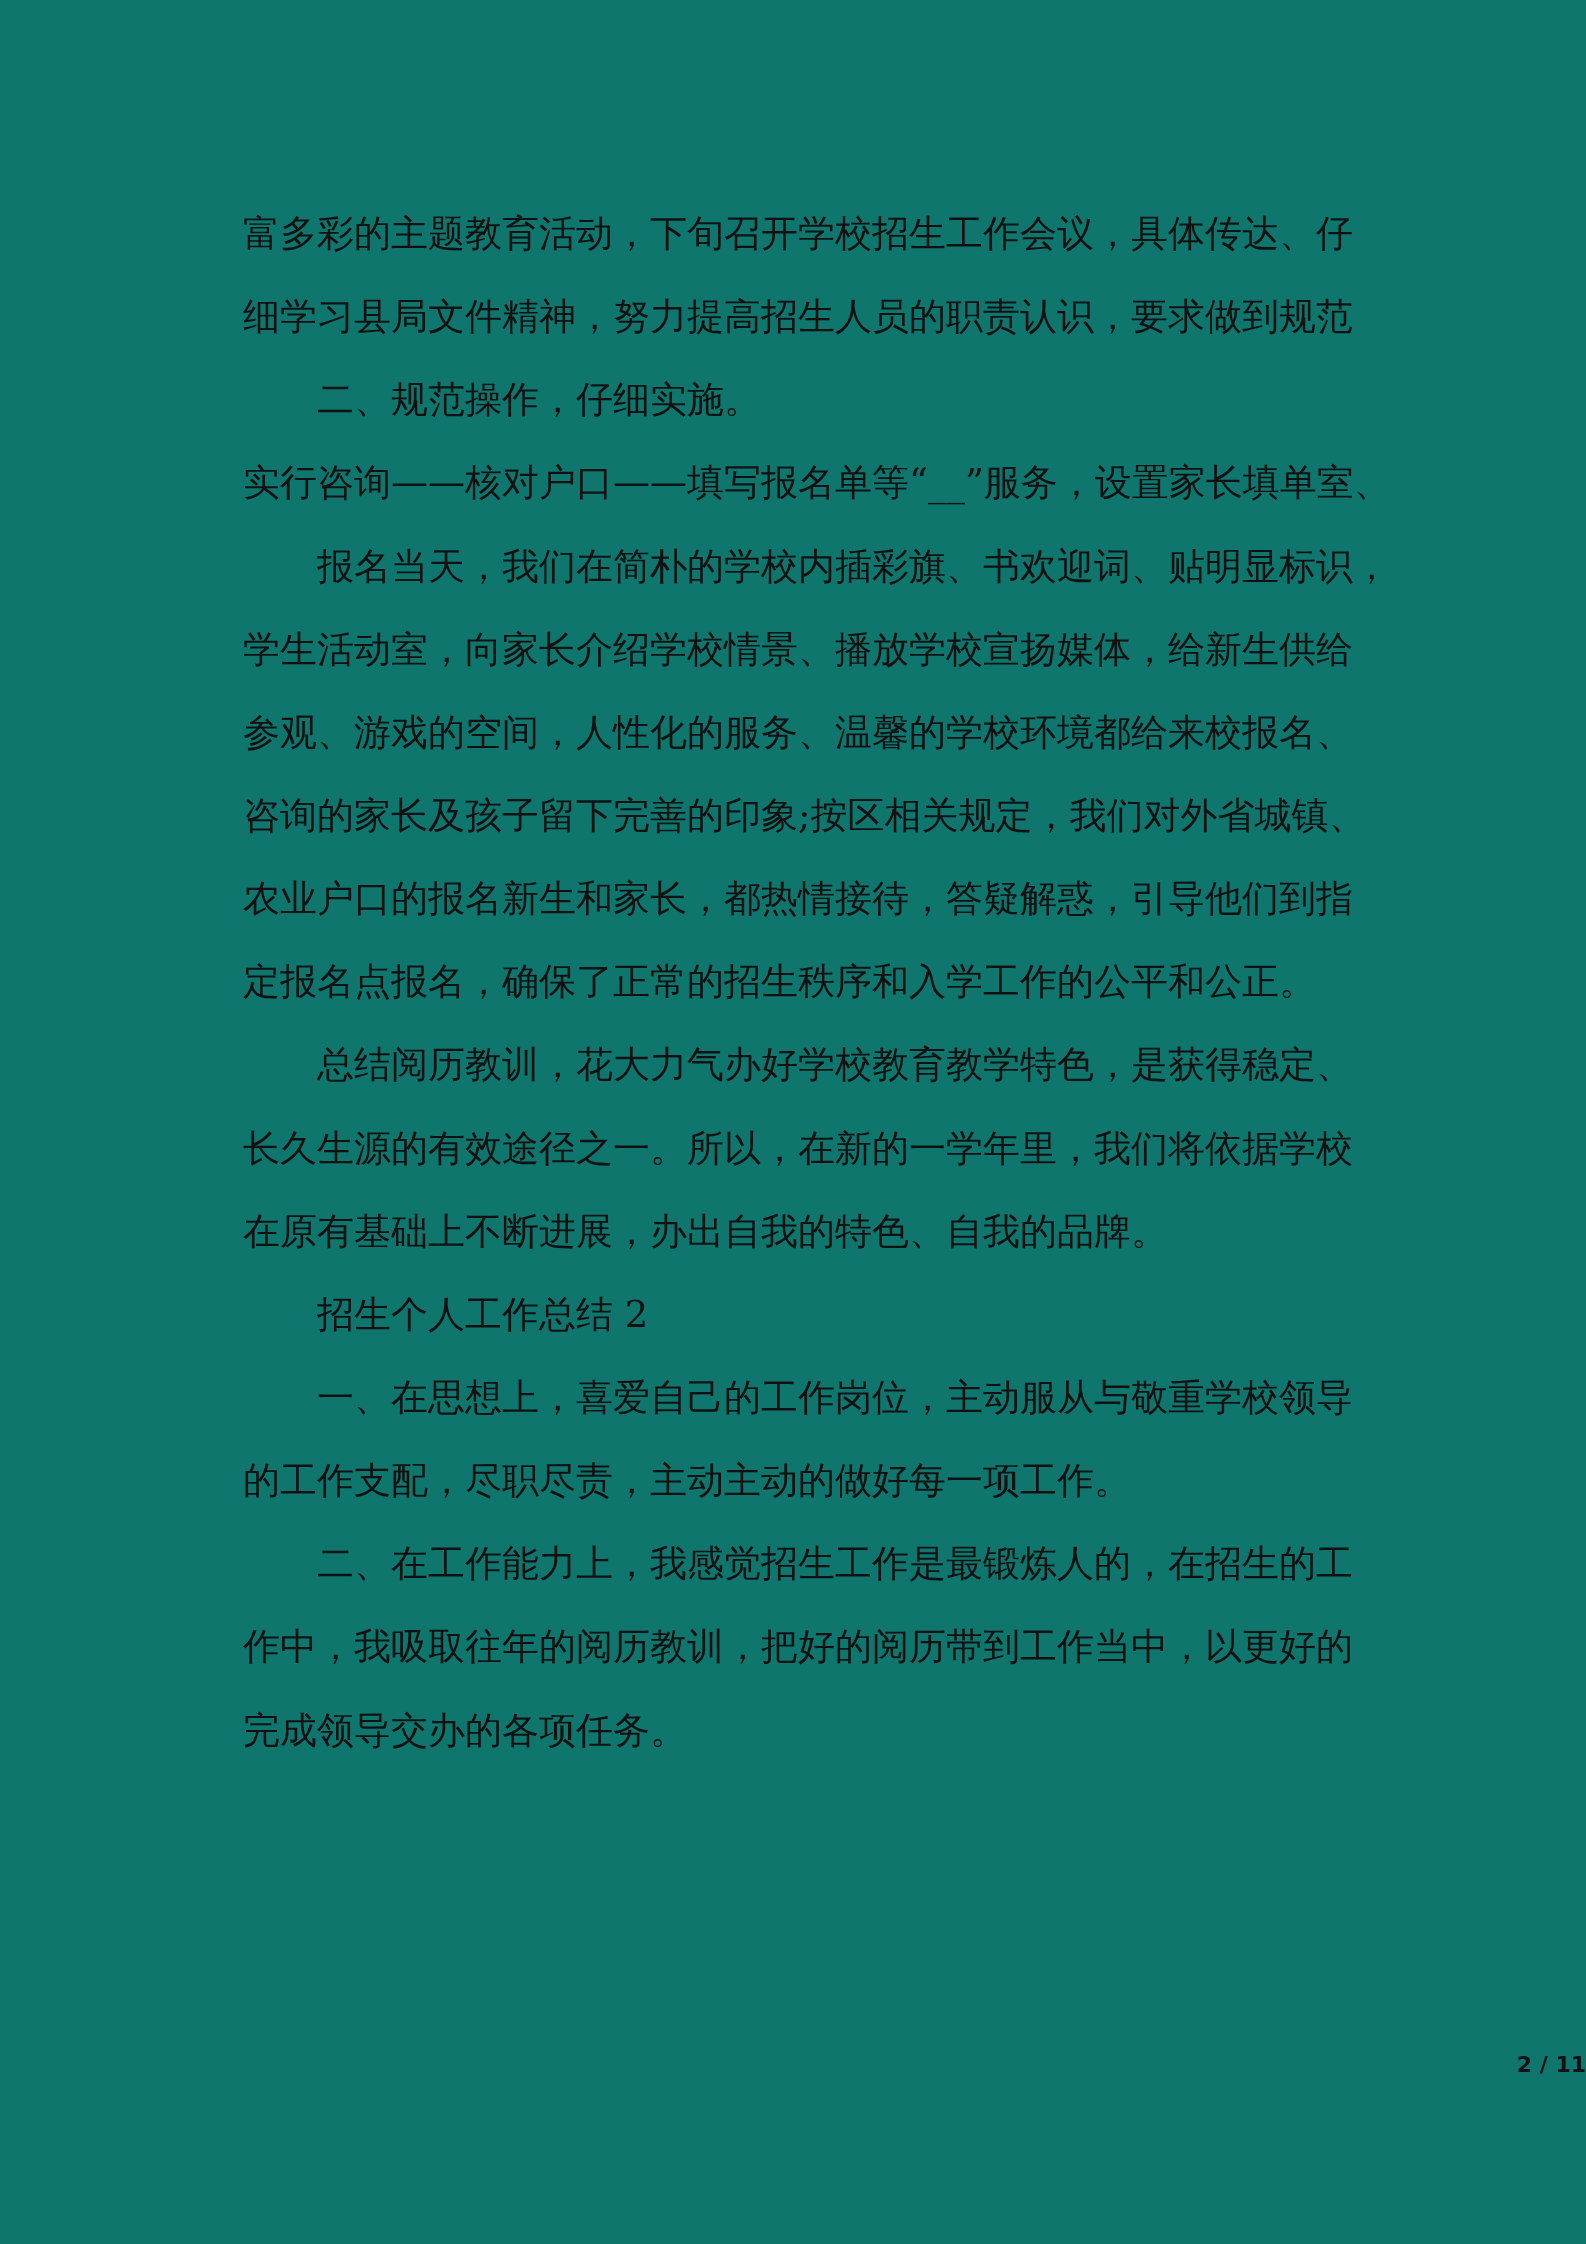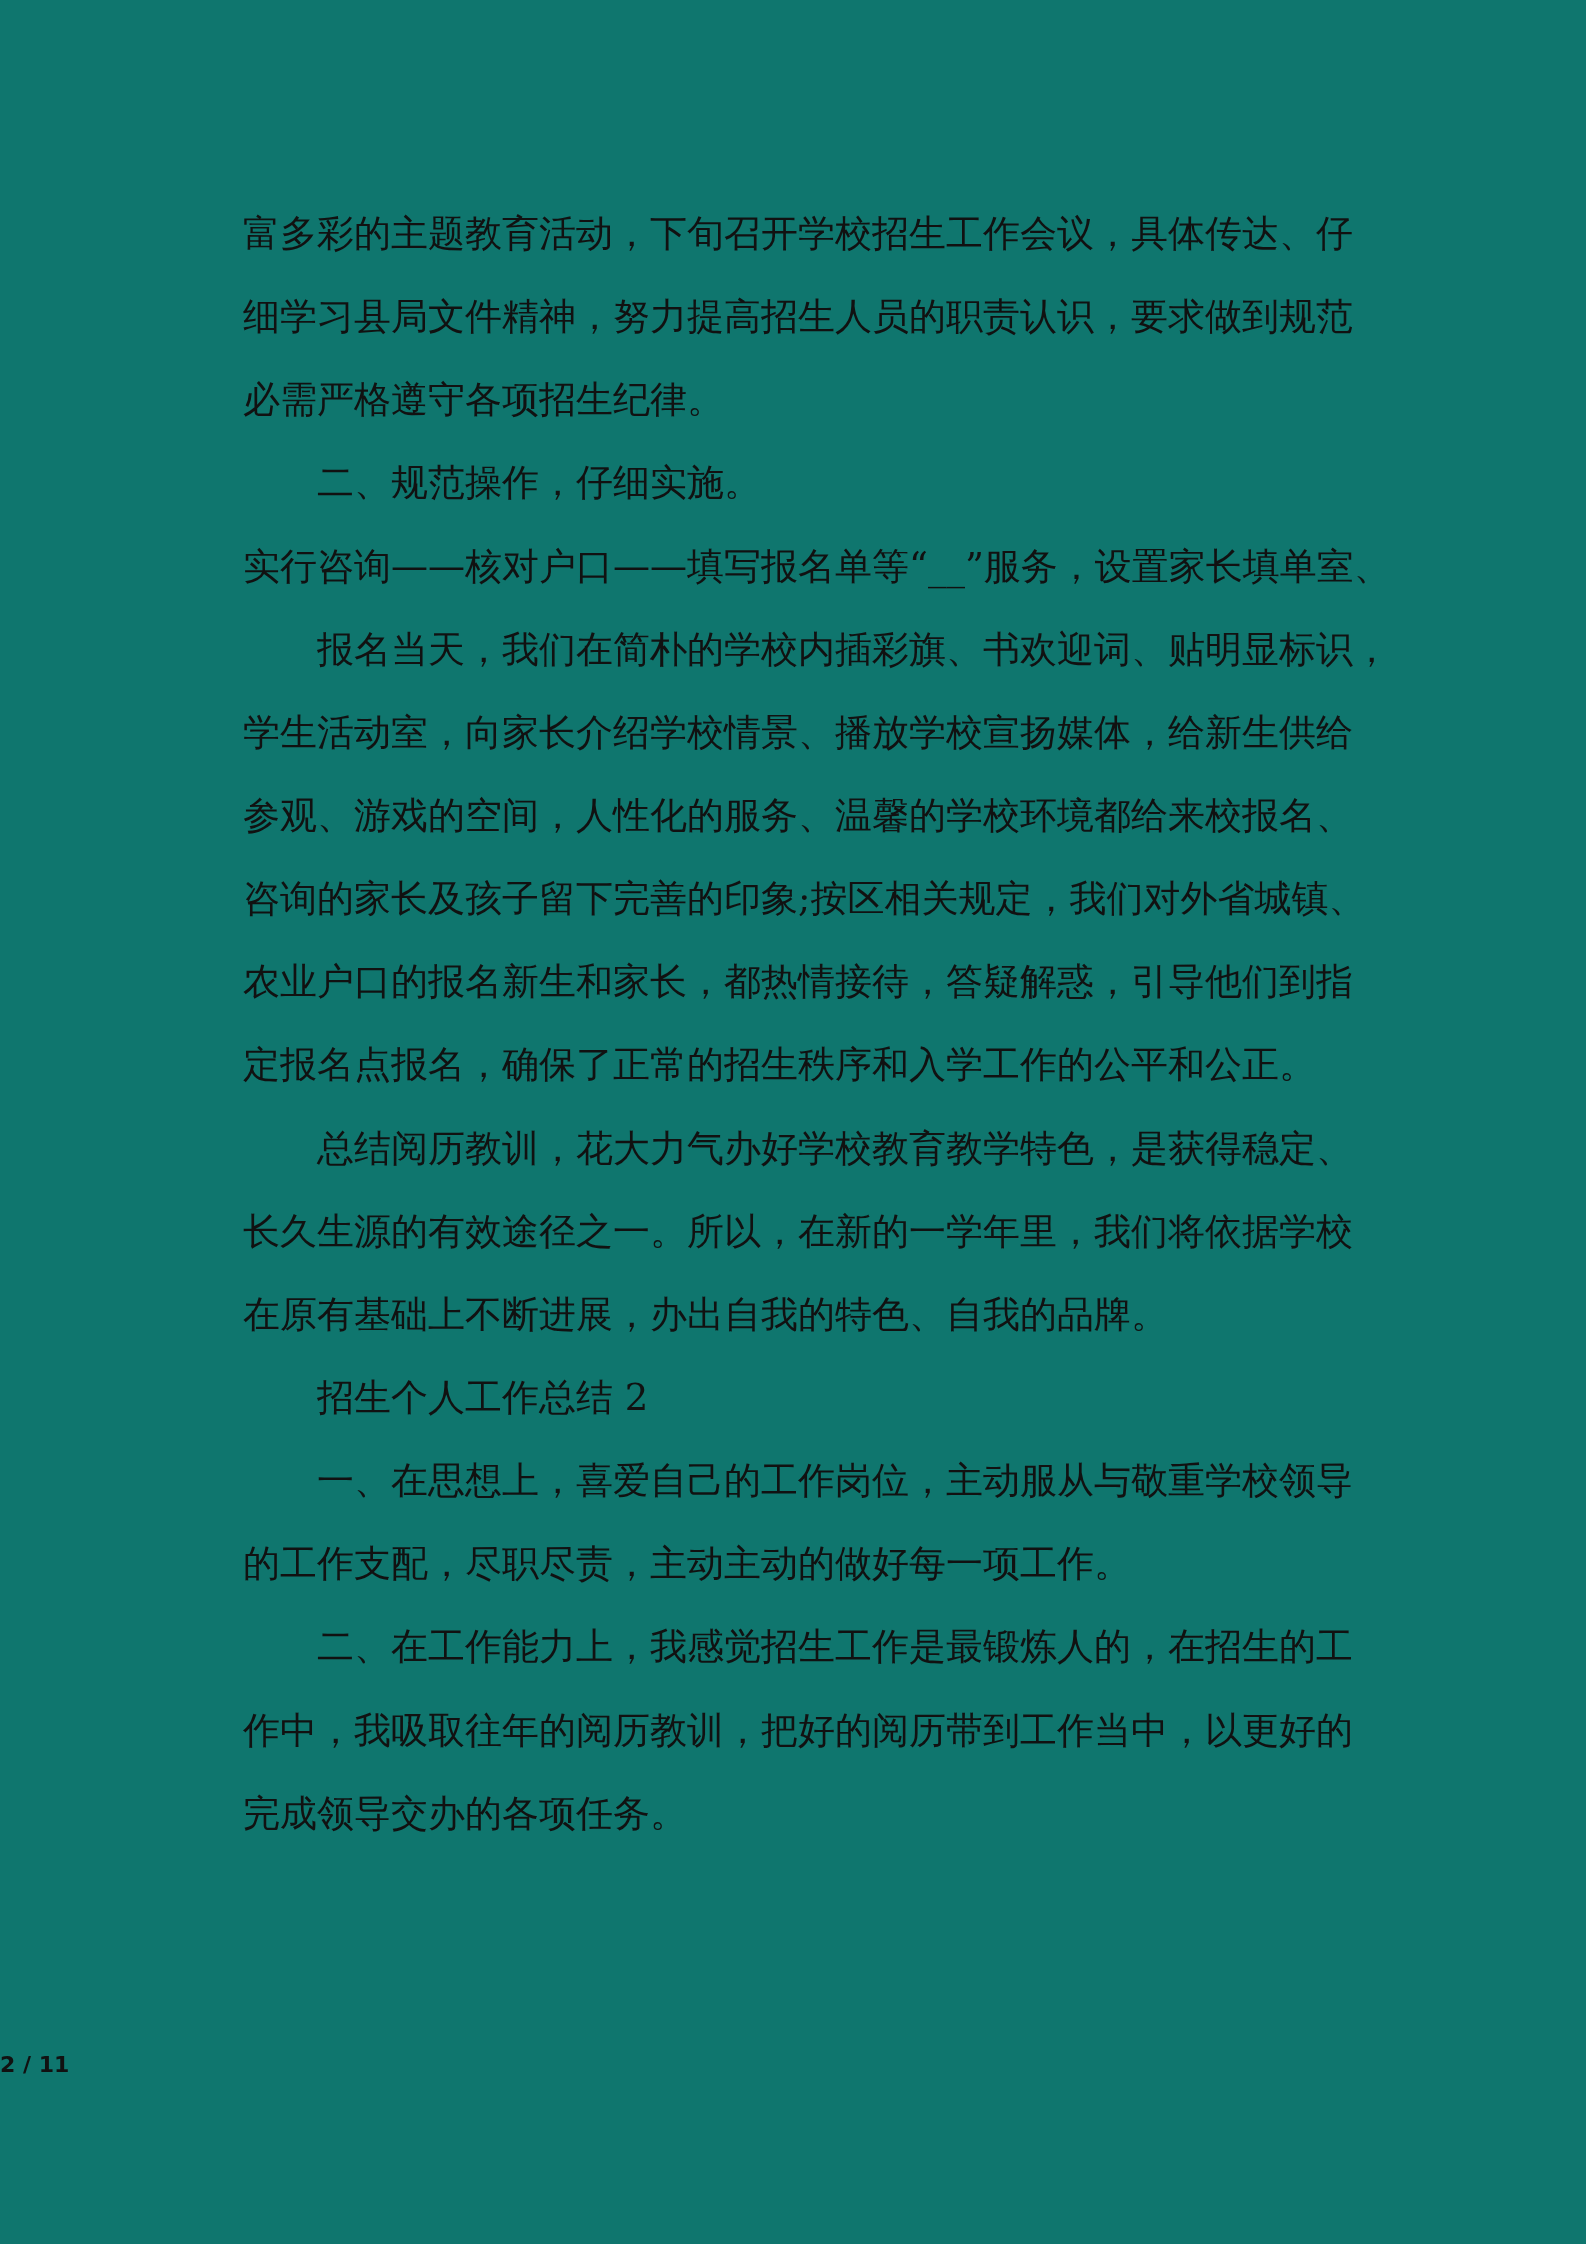--- a/index.html
+++ b/index.html
@@ -43,37 +43,36 @@
     text-align-last: left;
   }
   .line.indent {
     padding-left: 74px;
   }
   .page-number {
     position: absolute;
     top: 2052px;
     left: 0;
     width: 1586px;
-    text-align: left;
+    text-align: right;
     font-family: "DejaVu Sans", "Liberation Sans", sans-serif;
     font-weight: bold;
     font-size: 22px;
     color: #111111;
   }
 </style>
 </head>
 <body>
 
 <div class="page">
   <div class="body-text">
 
     <div>
       <span class="line">富多彩的主题教育活动，下旬召开学校招生工作会议，具体传达、仔</span>
       <span class="line">细学习县局文件精神，努力提高招生人员的职责认识，要求做到规范</span>
-      <span class="line last">必需严格遵守各项招生纪律。</span>
     </div>
 
     <div>
       <span class="line indent last">二、规范操作，仔细实施。</span>
     </div>
 
     <div>
       <span class="line">实行咨询——核对户口——填写报名单等“__”服务，设置家长填单室、</span>
       <span class="line indent">报名当天，我们在简朴的学校内插彩旗、书欢迎词、贴明显标识，</span>
       <span class="line">学生活动室，向家长介绍学校情景、播放学校宣扬媒体，给新生供给</span>

